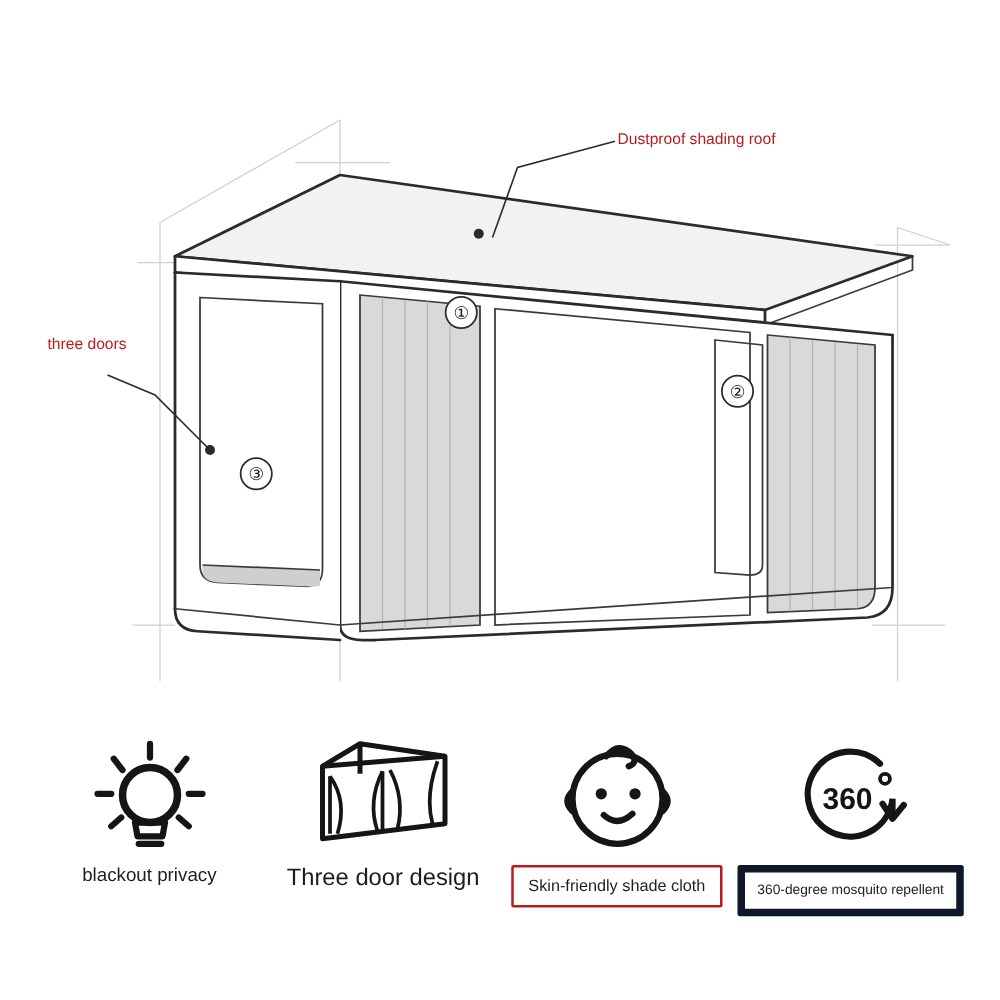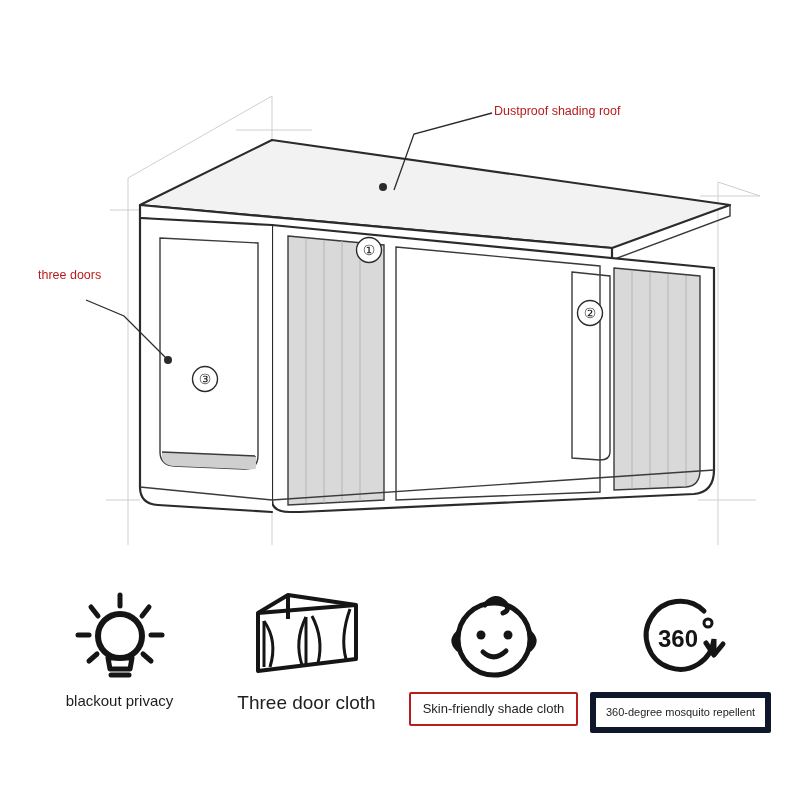--- a/index.html
+++ b/index.html
@@ -237,21 +237,21 @@
           <g fill="none" stroke="#151515" stroke-width="3">
             <path d="M20 32 L20 78"></path>
             <path d="M62 28 L62 76"></path>
             <path d="M20 32 Q34 52 26 78"></path>
             <path d="M62 28 Q50 52 58 76"></path>
             <path d="M68 27 Q80 50 74 74"></path>
             <path d="M106 20 Q96 48 102 70"></path>
           </g>
         </svg>
       </div>
-      <div class="caption cap-2">Three door cloth</div>
+      <div class="caption cap-2">Three door design</div>
     </div>
 
     <div class="feature">
       <div class="glyph">
         <svg width="110" height="92" viewBox="0 0 110 92">
           <circle cx="55" cy="50" r="36" fill="none" stroke="#151515" stroke-width="5"></circle>
           <path d="M46 16 Q56 4 66 14 Q72 21 64 24" fill="none" stroke="#151515" stroke-width="5" stroke-linecap="round"></path>
           <circle cx="42" cy="46" r="4.5" fill="#151515"></circle>
           <circle cx="69" cy="46" r="4.5" fill="#151515"></circle>
           <path d="M44 63 Q55 73 67 62" fill="none" stroke="#151515" stroke-width="5" stroke-linecap="round"></path>

